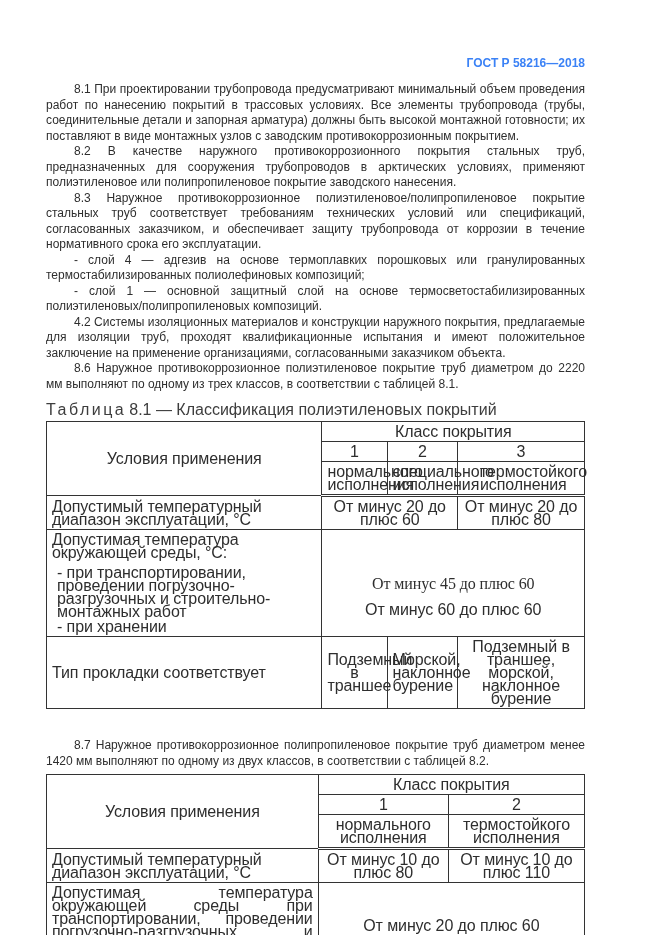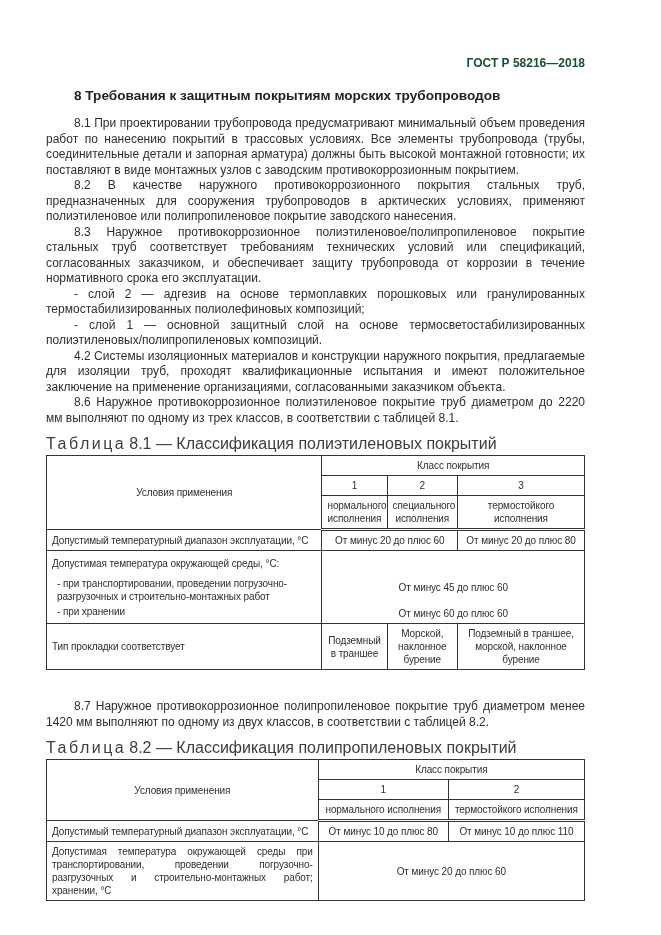--- a/index.html
+++ b/index.html
@@ -11,21 +11,21 @@
     background: #ffffff;
     overflow: hidden;
     font-family: "Liberation Sans", sans-serif;
     color: #2e2e2e;
   }
   .doc-code {
     text-align: right;
     font-weight: bold;
     font-size: 12px;
     line-height: 14px;
-    color: #14532d;
+    color: #3b82f6;
   }
   .section-title {
     margin: 18px 0 0 0;
     padding-left: 28px;
     font-size: 13.6px;
     font-weight: bold;
     line-height: 16px;
     color: #232323;
   }
   .par {
@@ -45,21 +45,21 @@
   }
   .cap-word { letter-spacing: 2.5px; margin-right: 3px; }
   table.gost {
     width: 100%;
     border-collapse: collapse;
     table-layout: fixed;
     margin-top: 5px;
   }
   table.gost td {
     border: 1px solid #333333;
-    font-size: 10px;
+    font-size: 16px;
     line-height: 13px;
     letter-spacing: -0.1px;
     padding: 3px 5px;
     vertical-align: middle;
     color: #2e2e2e;
   }
   table.gost tr.kinds-row td { border-bottom: 3px double #333333; }
   table.gost tbody tr:last-child td { border-bottom: 1.5px solid #333333; }
   td.hdr {
     font-size: 9.4px;
@@ -69,36 +69,35 @@
     color: #3d3d3d;
     padding: 2px 3px;
   }
   td.c { text-align: center; }
   td.top { vertical-align: top; }
   td.just { text-align: justify; }
   .kind { margin: 0 auto; }
   .kind.narrow { max-width: 82px; }
   .r2-item { margin-top: 7px; padding-left: 5px; }
   .r2-item2 { margin-top: 2px; padding-left: 5px; }
-  .r2-v1 { margin-top: 27px; }
+  .r2-v1 { margin-top: 27px; font-family: Liberation Serif, serif; }
   .r2-v2 { margin-top: 13px; }
 </style>
 </head>
 <body>
 
 <div class="page">
 
   <div class="doc-code">ГОСТ Р 58216—2018</div>
 
-  <h1 class="section-title">8 Требования к защитным покрытиям морских трубопроводов</h1>
 
   <p class="par after-title">8.1 При проектировании трубопровода предусматривают минимальный объем проведения работ по нанесению покрытий в трассовых условиях. Все элементы трубопровода (трубы, соединительные детали и запорная арматура) должны быть высокой монтажной готовности; их поставляют в виде монтажных узлов с заводским противокоррозионным покрытием.</p>
   <p class="par">8.2 В качестве наружного противокоррозионного покрытия стальных труб, предназначенных для сооружения трубопроводов в арктических условиях, применяют полиэтиленовое или полипропиленовое покрытие заводского нанесения.</p>
   <p class="par">8.3 Наружное противокоррозионное полиэтиленовое/полипропиленовое покрытие стальных труб соответствует требованиям технических условий или спецификаций, согласованных заказчиком, и обеспечивает защиту трубопровода от коррозии в течение нормативного срока его эксплуатации.</p>
-  <p class="par">- слой 2 — адгезив на основе термоплавких порошковых или гранулированных термостабилизированных полиолефиновых композиций;</p>
+  <p class="par">- слой 4 — адгезив на основе термоплавких порошковых или гранулированных термостабилизированных полиолефиновых композиций;</p>
   <p class="par">- слой 1 — основной защитный слой на основе термосветостабилизированных полиэтиленовых/полипропиленовых композиций.</p>
   <p class="par">4.2 Системы изоляционных материалов и конструкции наружного покрытия, предлагаемые для изоляции труб, проходят квалификационные испытания и имеют положительное заключение на применение организациями, согласованными заказчиком объекта.</p>
   <p class="par">8.6 Наружное противокоррозионное полиэтиленовое покрытие труб диаметром до 2220 мм выполняют по одному из трех классов, в соответствии с таблицей 8.1.</p>
 
   <div class="table-caption">
     <span class="cap-word">Таблица</span><span>8.1 — Классификация полиэтиленовых покрытий</span>
   </div>
 
   <table class="gost">
     <colgroup>
@@ -150,23 +149,20 @@
         <td>Тип прокладки соответствует</td>
         <td class="c">Подземный в траншее</td>
         <td class="c">Морской, наклонное бурение</td>
         <td class="c">Подземный в траншее, морской, наклонное бурение</td>
       </tr>
     </tbody>
   </table>
 
   <p class="par after-table">8.7 Наружное противокоррозионное полипропиленовое покрытие труб диаметром менее 1420 мм выполняют по одному из двух классов, в соответствии с таблицей 8.2.</p>
 
-  <div class="table-caption">
-    <span class="cap-word">Таблица</span><span>8.2 — Классификация полипропиленовых покрытий</span>
-  </div>
 
   <table class="gost">
     <colgroup>
       <col style="width:50.5%">
         <col style="width:24.2%">
         <col style="width:25.3%">
     </colgroup>
     <thead>
       <tr style="height:17px;">
         <td class="hdr" rowspan="3">Условия применения</td>

